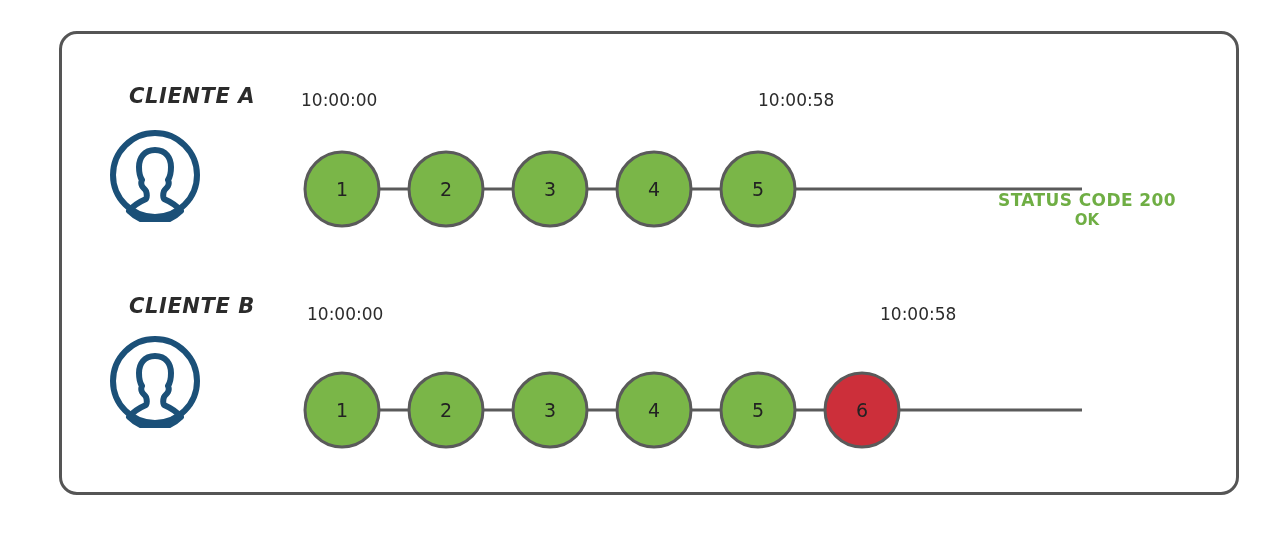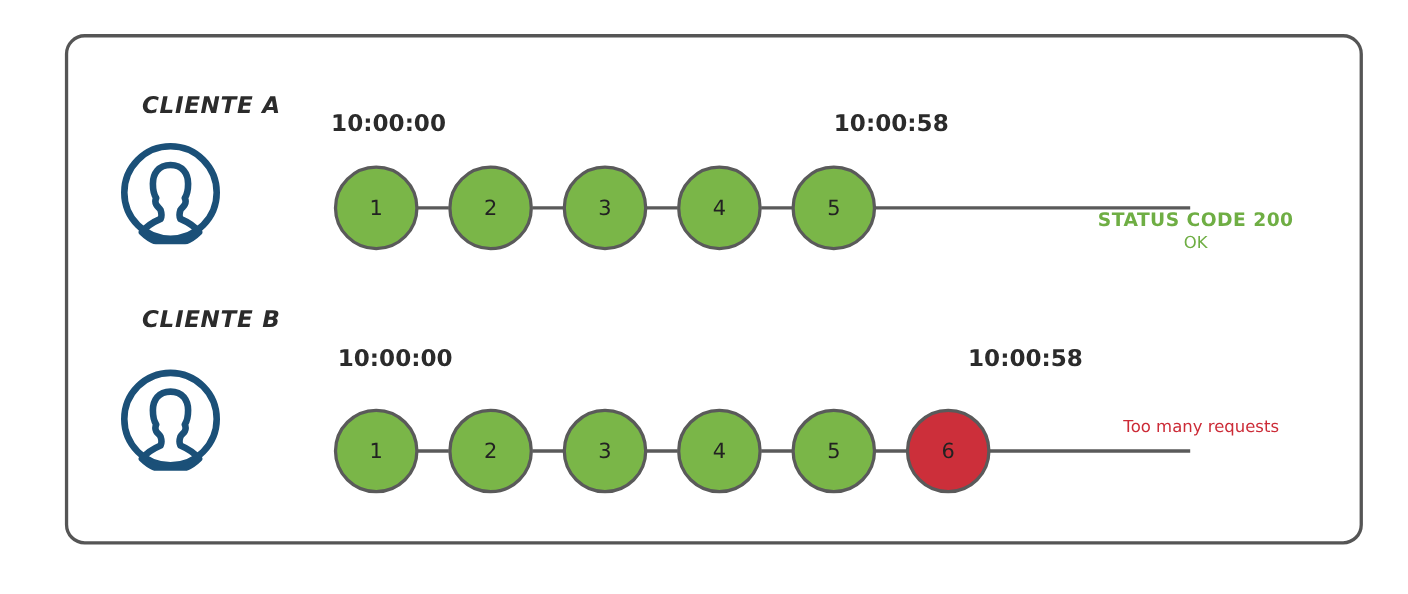--- a/index.html
+++ b/index.html
@@ -62,25 +62,24 @@
   .avatar {
     position: absolute;
     width: 94px;
     height: 94px;
   }
 
   
   .timestamp {
     position: absolute;
     font-family: "DejaVu Sans", sans-serif;
-    font-size: 21px;
-    font-weight: bold;
+    font-size: 17px;
+    font-weight: normal;
     color: #2b2b2b;
     white-space: nowrap;
-    margin-top: 10px;
   }
 
   
   .chain {
     position: absolute;
   }
 
   .node-circle {
     stroke: #5a5a5a;
     stroke-width: 3;
@@ -111,21 +110,21 @@
   }
   .status .status-code {
     display: block;
     font-size: 17px;
     font-weight: 600;
     letter-spacing: 0.4px;
   }
   .status .status-msg {
     display: block;
     font-size: 15px;
-    font-weight: 400;
+    font-weight: 700;
   }
   .status-ok   { color: #6fae44; }
   .status-err  { color: #cc2b37; }
 </style>
 </head>
 <body>
 
 <div id="canvas">
 
   <div class="panel">
@@ -193,21 +192,21 @@
       </div>
 
       <div class="status status-ok" style="left:910px; top:124px; width:230px;margin-top:32px;">
         <span class="status-code">STATUS CODE 200</span>
         <span class="status-msg">OK</span>
       </div>
     </div>
 
     <div class="row row-b">
 
-      <div class="client-label" style="left:48px; top:244px;">CLIENTE B</div>
+      <div class="client-label" style="left:48px; top:260px;">CLIENTE B</div>
 
       <div class="avatar" style="left:46px; top:300px;">
         <svg width="94" height="94" viewBox="0 0 94 94">
           <circle cx="47" cy="47" r="42" fill="none" stroke="#1b5078" stroke-width="6"></circle>
           <path d="M47 22
                    c -11 0 -16 8 -16 17
                    c 0 6 1 10 3 13
                    c -1 2 -1 4 0 6
                    c 1 2 3 3 4 5
                    c 1 3 1 6 0 8
@@ -258,18 +257,17 @@
             <text class="node-num" x="476" y="45">5</text>
           </g>
           <g>
             <circle class="node-circle node-red" cx="580" cy="45" r="37"></circle>
             <text class="node-num" x="580" y="45">6</text>
           </g>
         </svg>
       </div>
 
       <div class="status status-err" style="left:910px; top:345px; width:240px;">
-        <span class="status-msg">Too many requests</span>
       </div>
     </div>
 
   </div>
 </div>
 
 </body></html>

